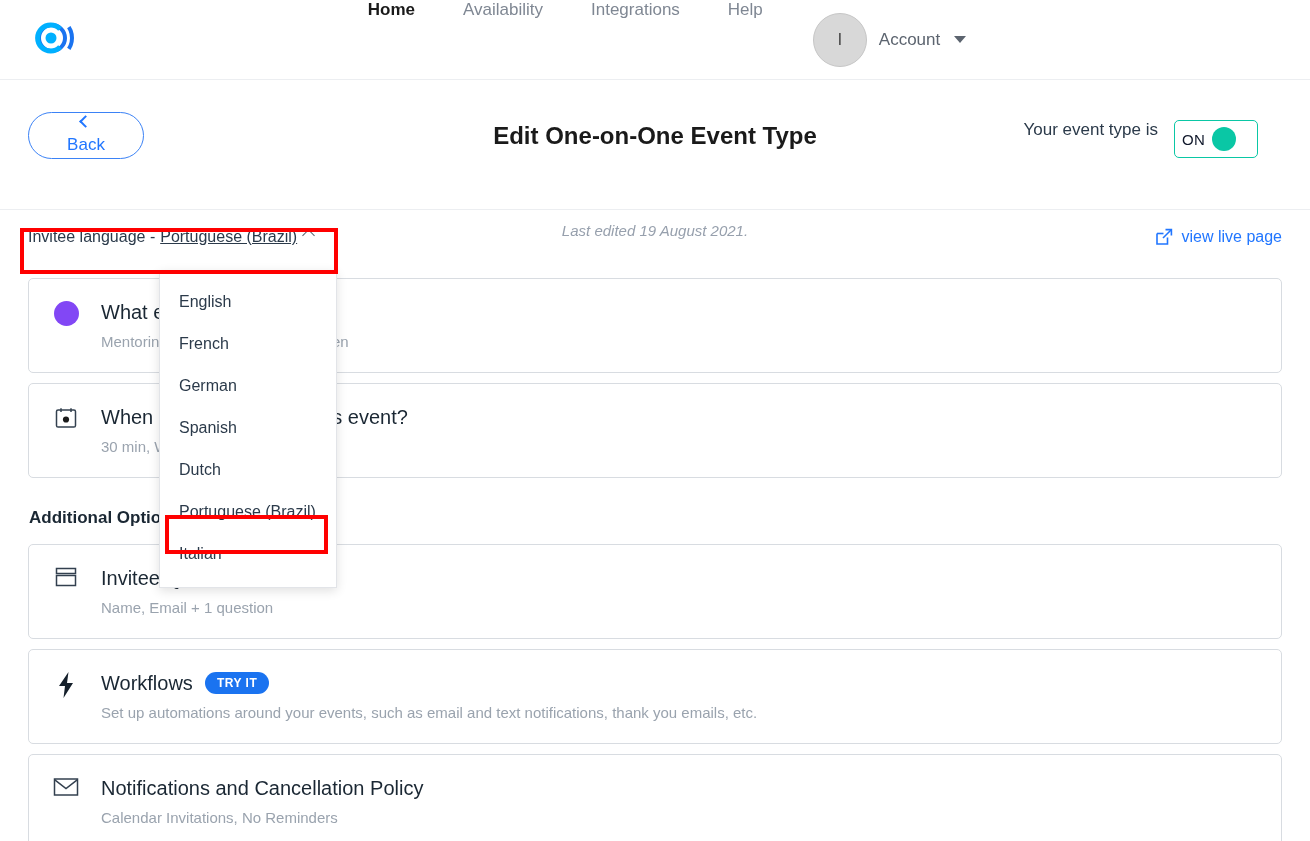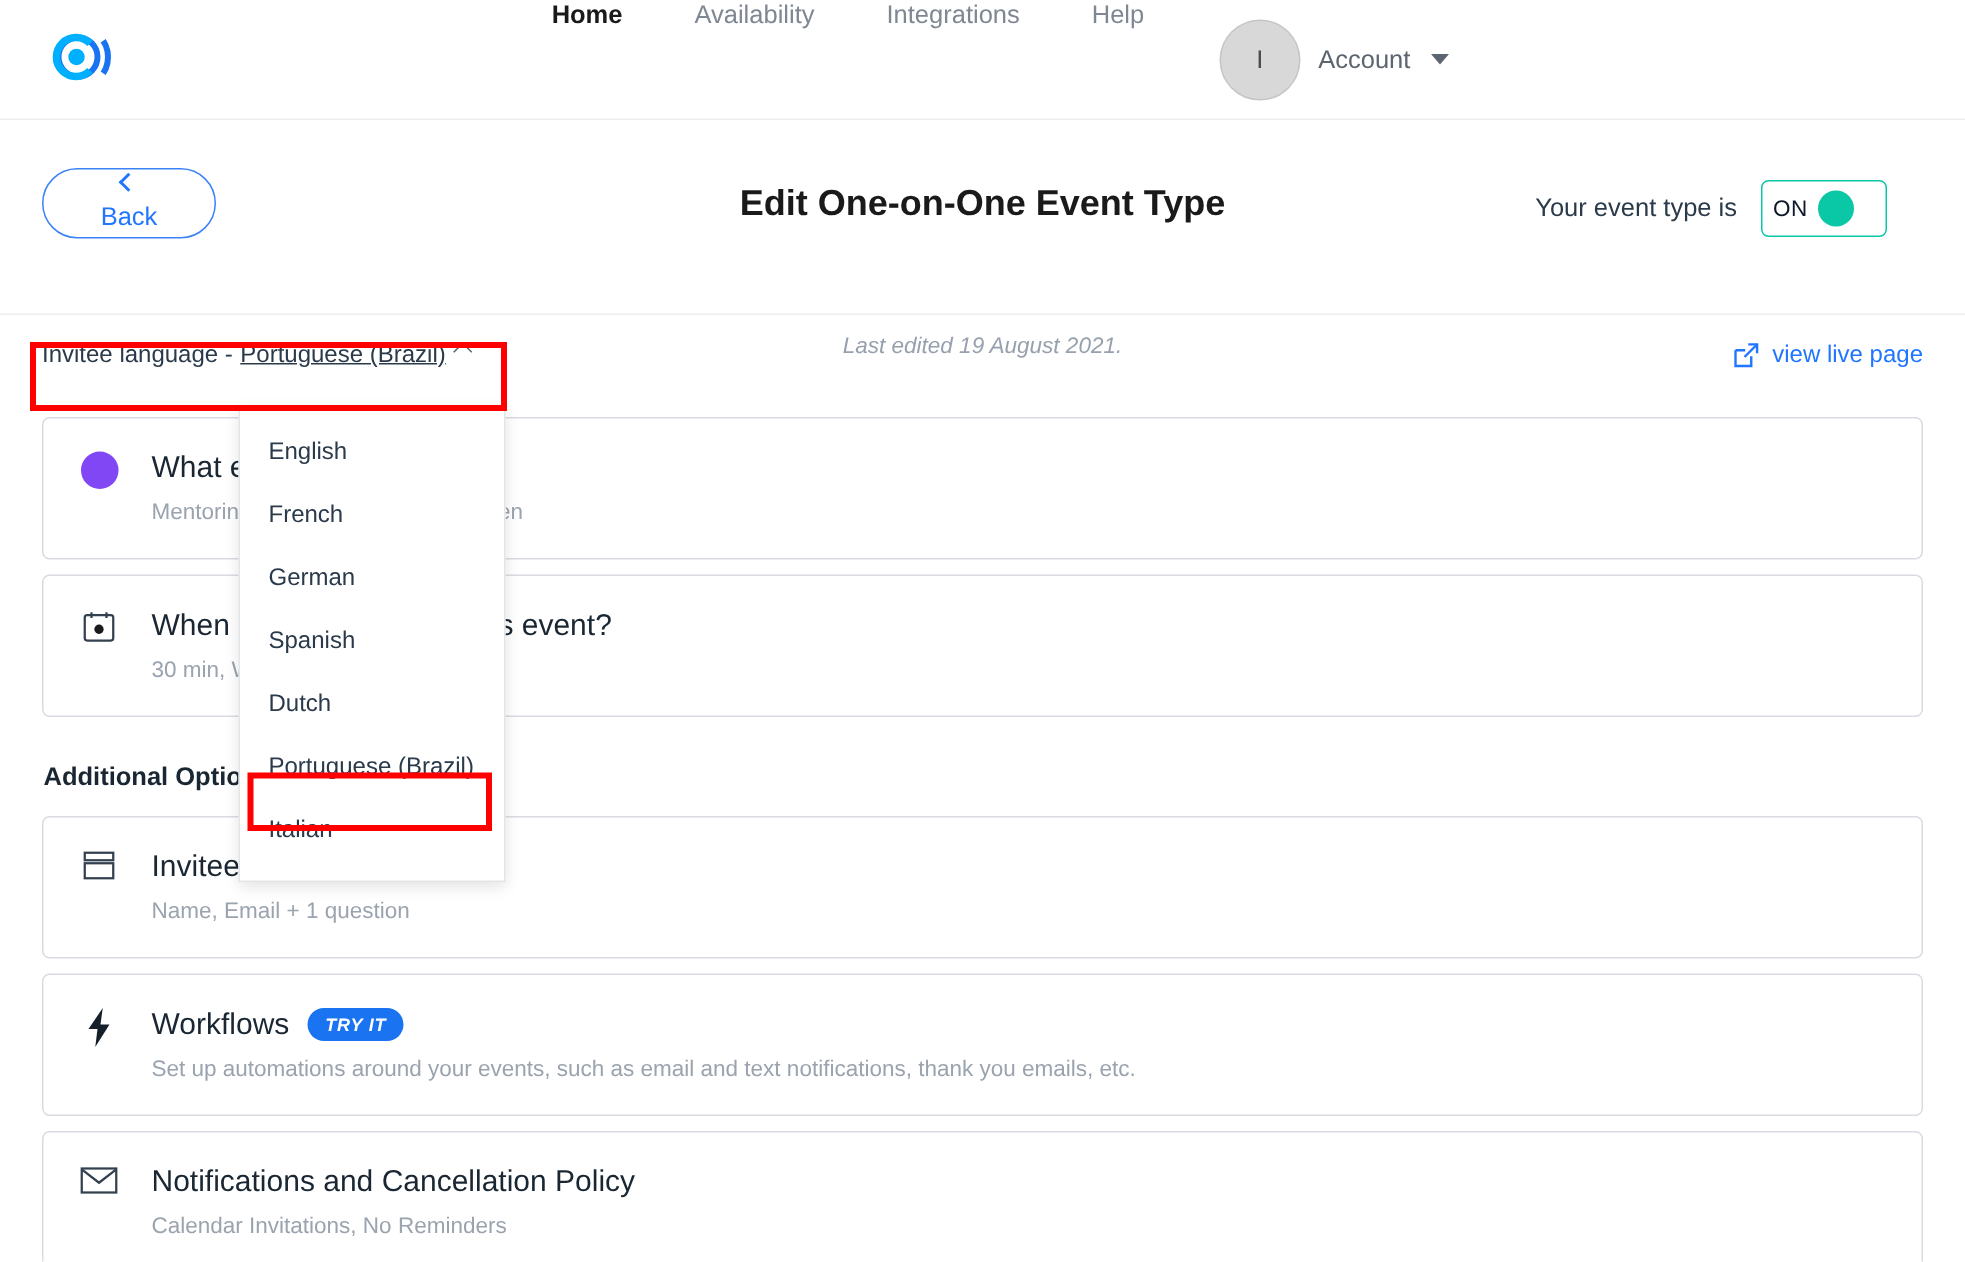--- a/index.html
+++ b/index.html
@@ -92,21 +92,21 @@
     position: absolute;
     left: 0; right: 0; top: 42px;
     text-align: center;
     font-size: 24px;
     color: #1a1a1a;
     font-weight: bold;
   }
   .toggle-wrap {
     position: absolute;
     right: 52px; top: 40px;
-    display: flex; align-items: center; gap: 16px;
+    display: flex; align-items: flex-start; gap: 16px;
   }
   .toggle-label { font-size: 17px; color: #2b3a4a; }
   .toggle {
     width: 84px; height: 38px;
     border: 1px solid #0ac7a5;
     border-radius: 5px;
     background: #fff;
     display: flex; align-items: center;
     gap: 7px;
     padding: 0 7px;
@@ -239,21 +239,20 @@
   }
   .badge {
     background: #1a73f0;
     color: #fff;
     font-size: 12px;
     font-weight: bold;
     letter-spacing: .5px;
     padding: 5px 12px;
     border-radius: 12px;
     line-height: 1;
-    font-style: italic;
   }
   .purple-dot {
     width: 25px; height: 25px;
     border-radius: 50%;
     background: #8247f5;
   }
   .section-heading {
     font-size: 17px;
     font-weight: bold;
     color: #1a2733;

